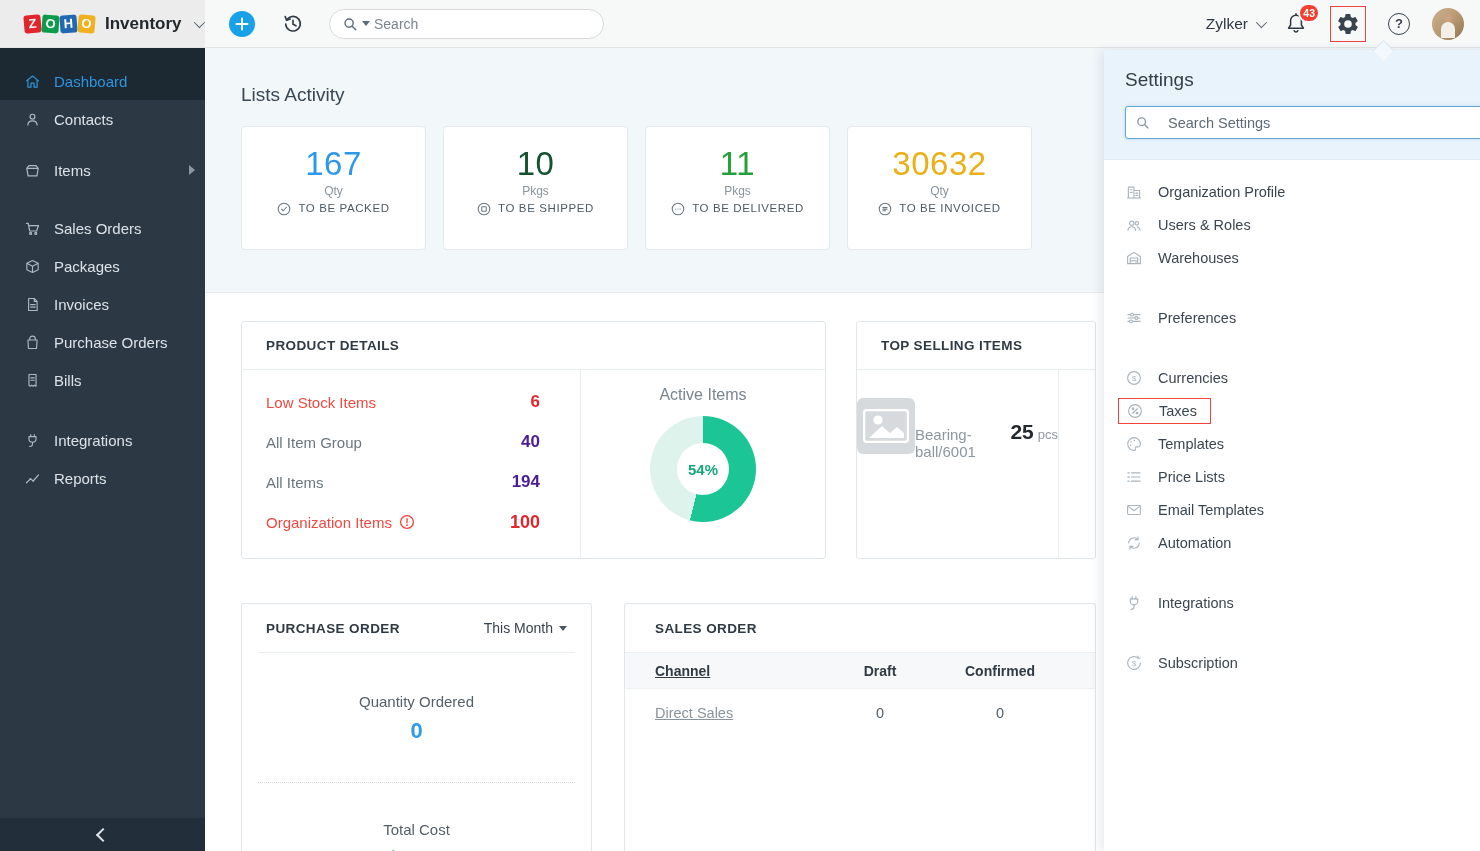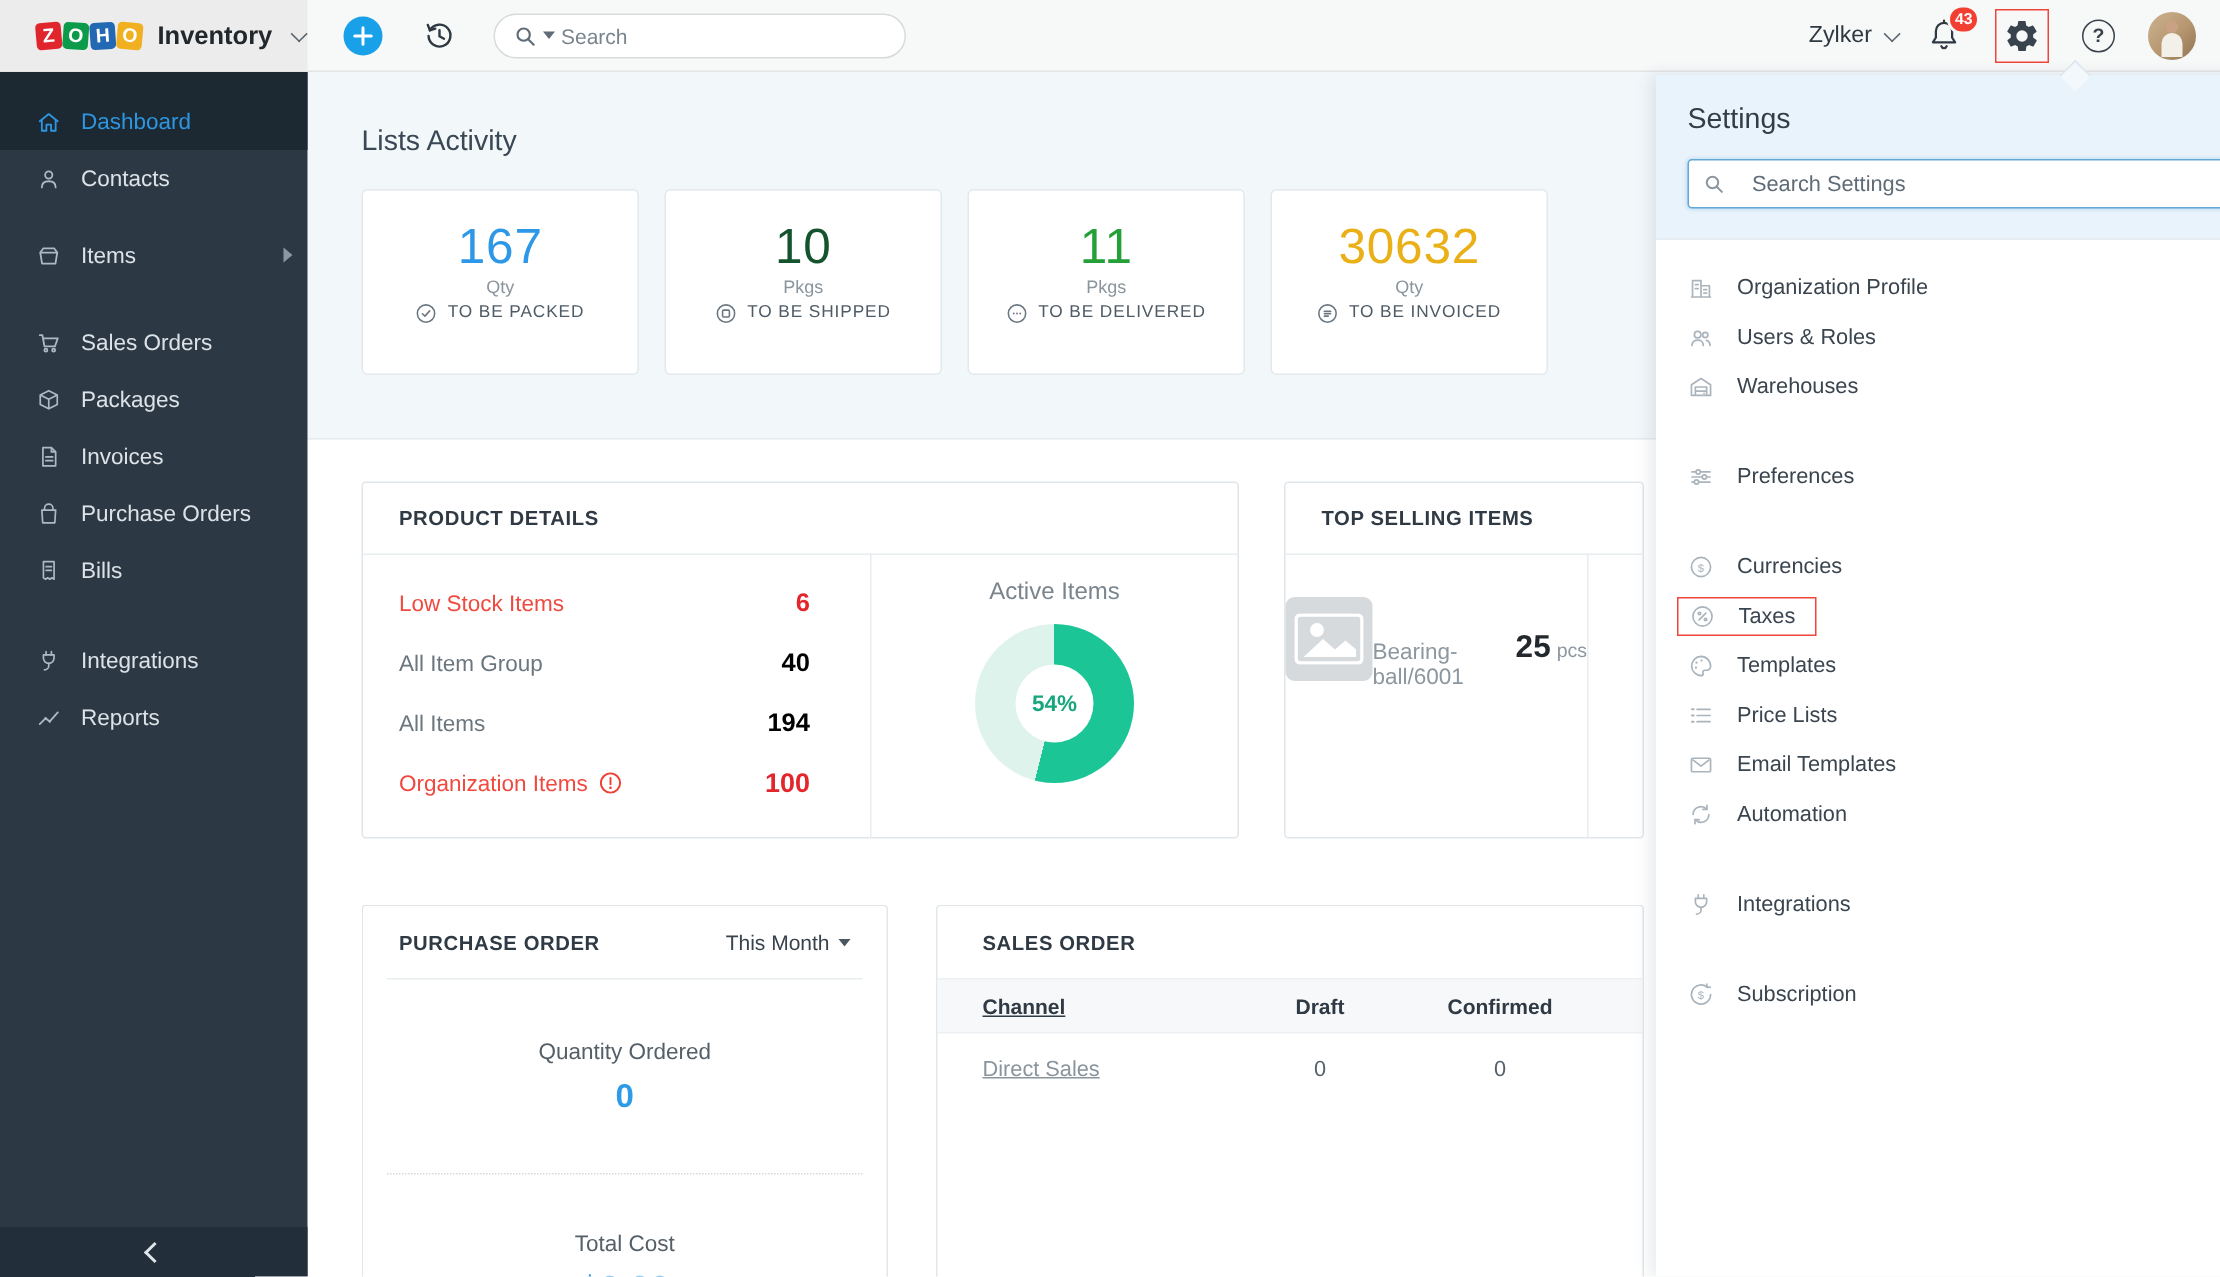--- a/index.html
+++ b/index.html
@@ -77,21 +77,21 @@
   .panel-head { height:48px; display:flex; align-items:center; padding:0 24px; border-bottom:1px solid #e8edf0; }
   .panel-title { font-size:13.5px; font-weight:bold; letter-spacing:.4px; color:#2f3a44; }
 
   
   .pd-card { left:36px; top:273px; width:585px; height:238px; }
   .pd-body { position:relative; height:189px; display:flex; }
   .pd-left { width:339px; border-right:1px solid #e8edf0; padding:12px 40px 0 24px; }
   .pd-row { height:40px; display:flex; align-items:center; justify-content:space-between; }
   .pd-label { font-size:15px; color:#6b767f; display:flex; align-items:center; gap:7px; cursor:pointer; }
   .pd-label.red { color:#f0493f; }
-  .pd-value { font-size:17px; font-weight:bold; color:#000000; }
+  .pd-value { font-size:17px; font-weight:bold; color:#4c1d95; }
   .pd-value.red { color:#e3262b; }
   .pd-right { flex:1; display:flex; flex-direction:column; align-items:center; padding-top:16px; }
   .pd-right-title { font-size:16px; color:#7a858e; }
   .donut { width:106px; height:106px; border-radius:50%; margin-top:12px; position:relative;
     background:conic-gradient(#1cc595 0% 54%, #dff3ed 54% 100%); }
   .donut-hole { position:absolute; left:27px; top:27px; width:52px; height:52px; border-radius:50%; background:#fff;
     display:flex; align-items:center; justify-content:center; font-size:15px; font-weight:bold; color:#17a67e; }
 
   
   .ts-card { left:651px; top:273px; width:240px; height:238px; }

